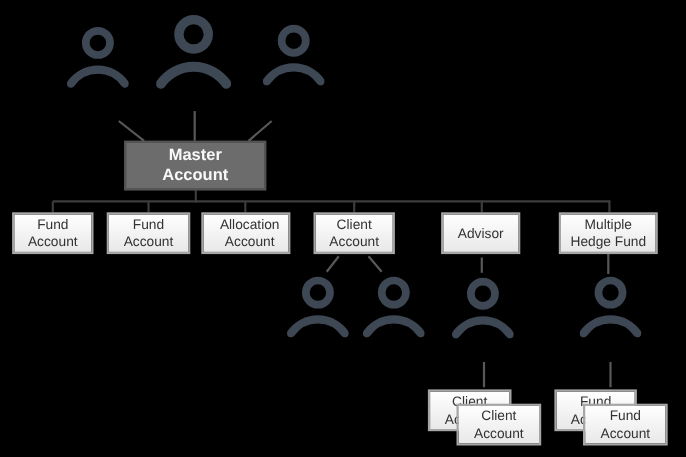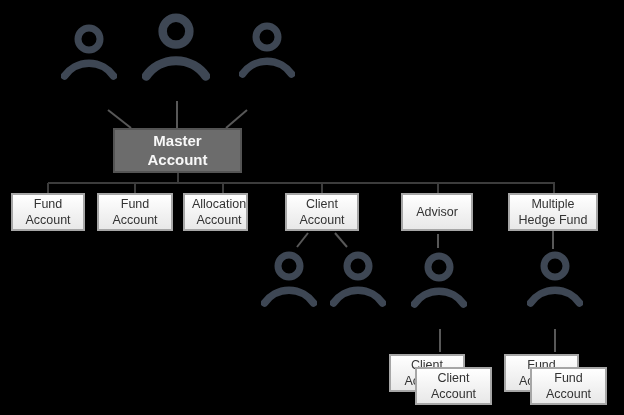--- a/index.html
+++ b/index.html
@@ -29,21 +29,21 @@
     border:2px solid #a6a6a6;color:#333333;
     font-size:12.5px;line-height:1.3;padding:2px 4px;
   }
   .master{
     left:113px;top:128px;width:129px;height:45px;
     background:#6c6c6c;border:2px solid #545454;color:#f8f8f8;
     font-size:15px;font-weight:bold;line-height:1.25;padding:2px 28px;
   }
   .c1{left:11px; top:193px;width:74px;height:38px;}
   .c2{left:97px; top:193px;width:76px;height:38px;}
-  .c3{left:183px;top:193px;width:65px;height:38px;padding-left:11px;}
+  .c3{left:183px;top:193px;width:81px;height:38px;padding-left:11px;}
   .c4{left:285px;top:193px;width:74px;height:38px;}
   .c5{left:401px;top:193px;width:72px;height:38px;}
   .c6{left:508px;top:193px;width:90px;height:38px;}
   .s1-back {left:389px;top:354px;width:76px;height:38px;z-index:1;}
   .s1-front{left:415px;top:367px;width:77px;height:38px;z-index:2;}
   .s2-back {left:504px;top:354px;width:75px;height:38px;z-index:1;}
   .s2-front{left:530px;top:367px;width:77px;height:38px;z-index:2;}
 </style>
 </head>
 <body>

